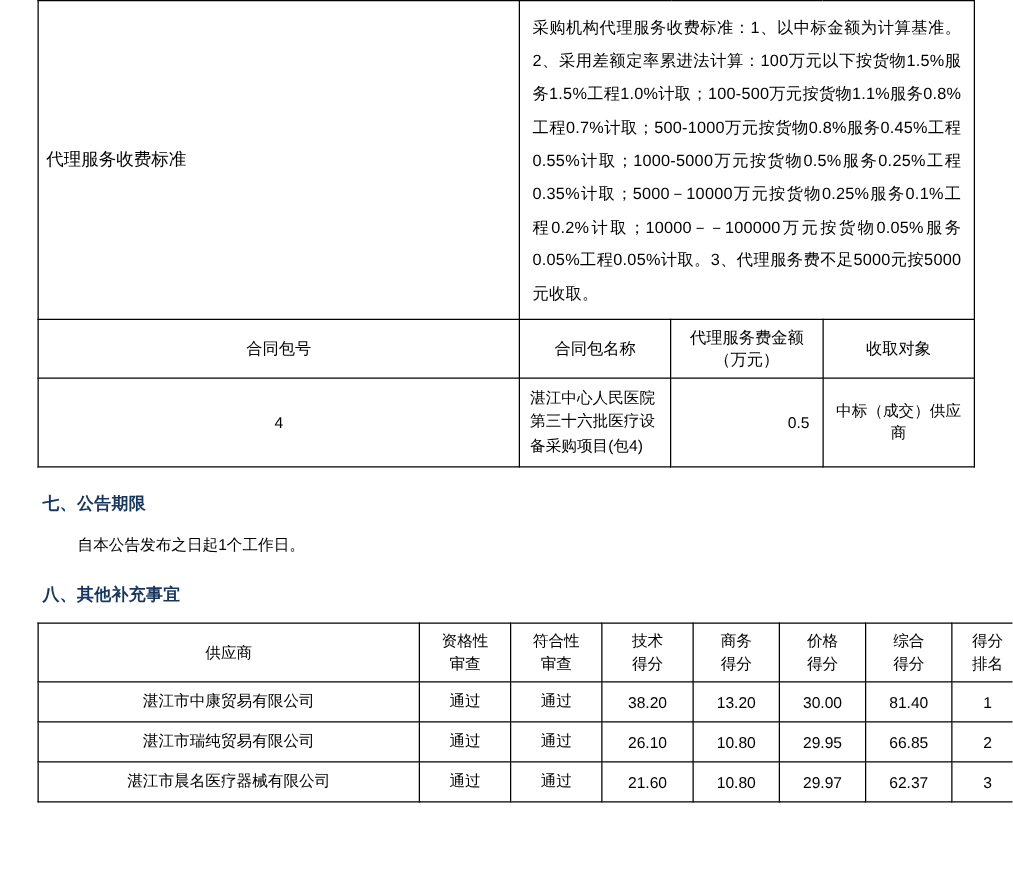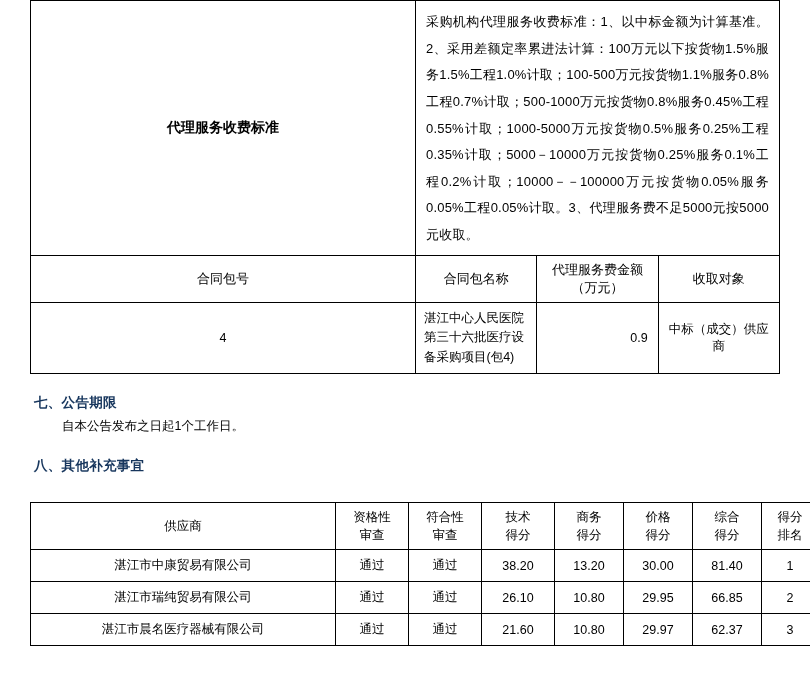--- a/index.html
+++ b/index.html
@@ -33,24 +33,23 @@
     border: 1px solid #000000;
     padding: 4px 6px;
     vertical-align: middle;
     font-weight: normal;
   }
   .fee-table {
     margin-top: 0;
   }
   .fee-table .label-cell {
     width: 372px;
-    text-align: center;
+    text-align: left;
     font-size: 14px;
     vertical-align: middle;
-    font-weight: bold;
   }
   .fee-table .body-cell {
     font-size: 13px;
     line-height: 2.05;
     text-align: justify;
     padding: 8px 10px 6px 10px;
     letter-spacing: 0.2px;
   }
   .fee-table .hdr {
     text-align: center;
@@ -80,27 +79,27 @@
   
   .section-title {
     font-size: 13.5px;
     font-weight: bold;
     color: #17365d;
     margin: 20px 0 0 4px;
     letter-spacing: 0.3px;
   }
   .section-para {
     font-size: 12.5px;
-    margin: 4px 0 0 32px;
+    margin: 14px 0 0 32px;
     line-height: 1.7;
   }
 
   
   .score-wrap {
-    margin-top: 27px;
+    margin-top: 13px;
   }
   .score-table {
     width: 750px;
   }
   .score-table th {
     text-align: center;
     font-size: 12.5px;
     line-height: 1.45;
     padding: 5px 2px;
   }
@@ -132,21 +131,21 @@
       </tr>
       <tr>
         <td class="hdr col-a">合同包号</td>
         <td class="hdr col-b">合同包名称</td>
         <td class="hdr col-c">代理服务费金额（万元）</td>
         <td class="hdr col-d">收取对象</td>
       </tr>
       <tr>
         <td class="cell-center">4</td>
         <td class="cell-left">湛江中心人民医院第三十六批医疗设备采购项目(包4)</td>
-        <td class="cell-right">0.9</td>
+        <td class="cell-right">0.5</td>
         <td class="cell-center">中标（成交）供应商</td>
       </tr>
     </tbody>
   </table>
 
   <div class="section-title">七、公告期限</div>
   <div class="section-para">自本公告发布之日起1个工作日。</div>
 
   <div class="section-title">八、其他补充事宜</div>
 

